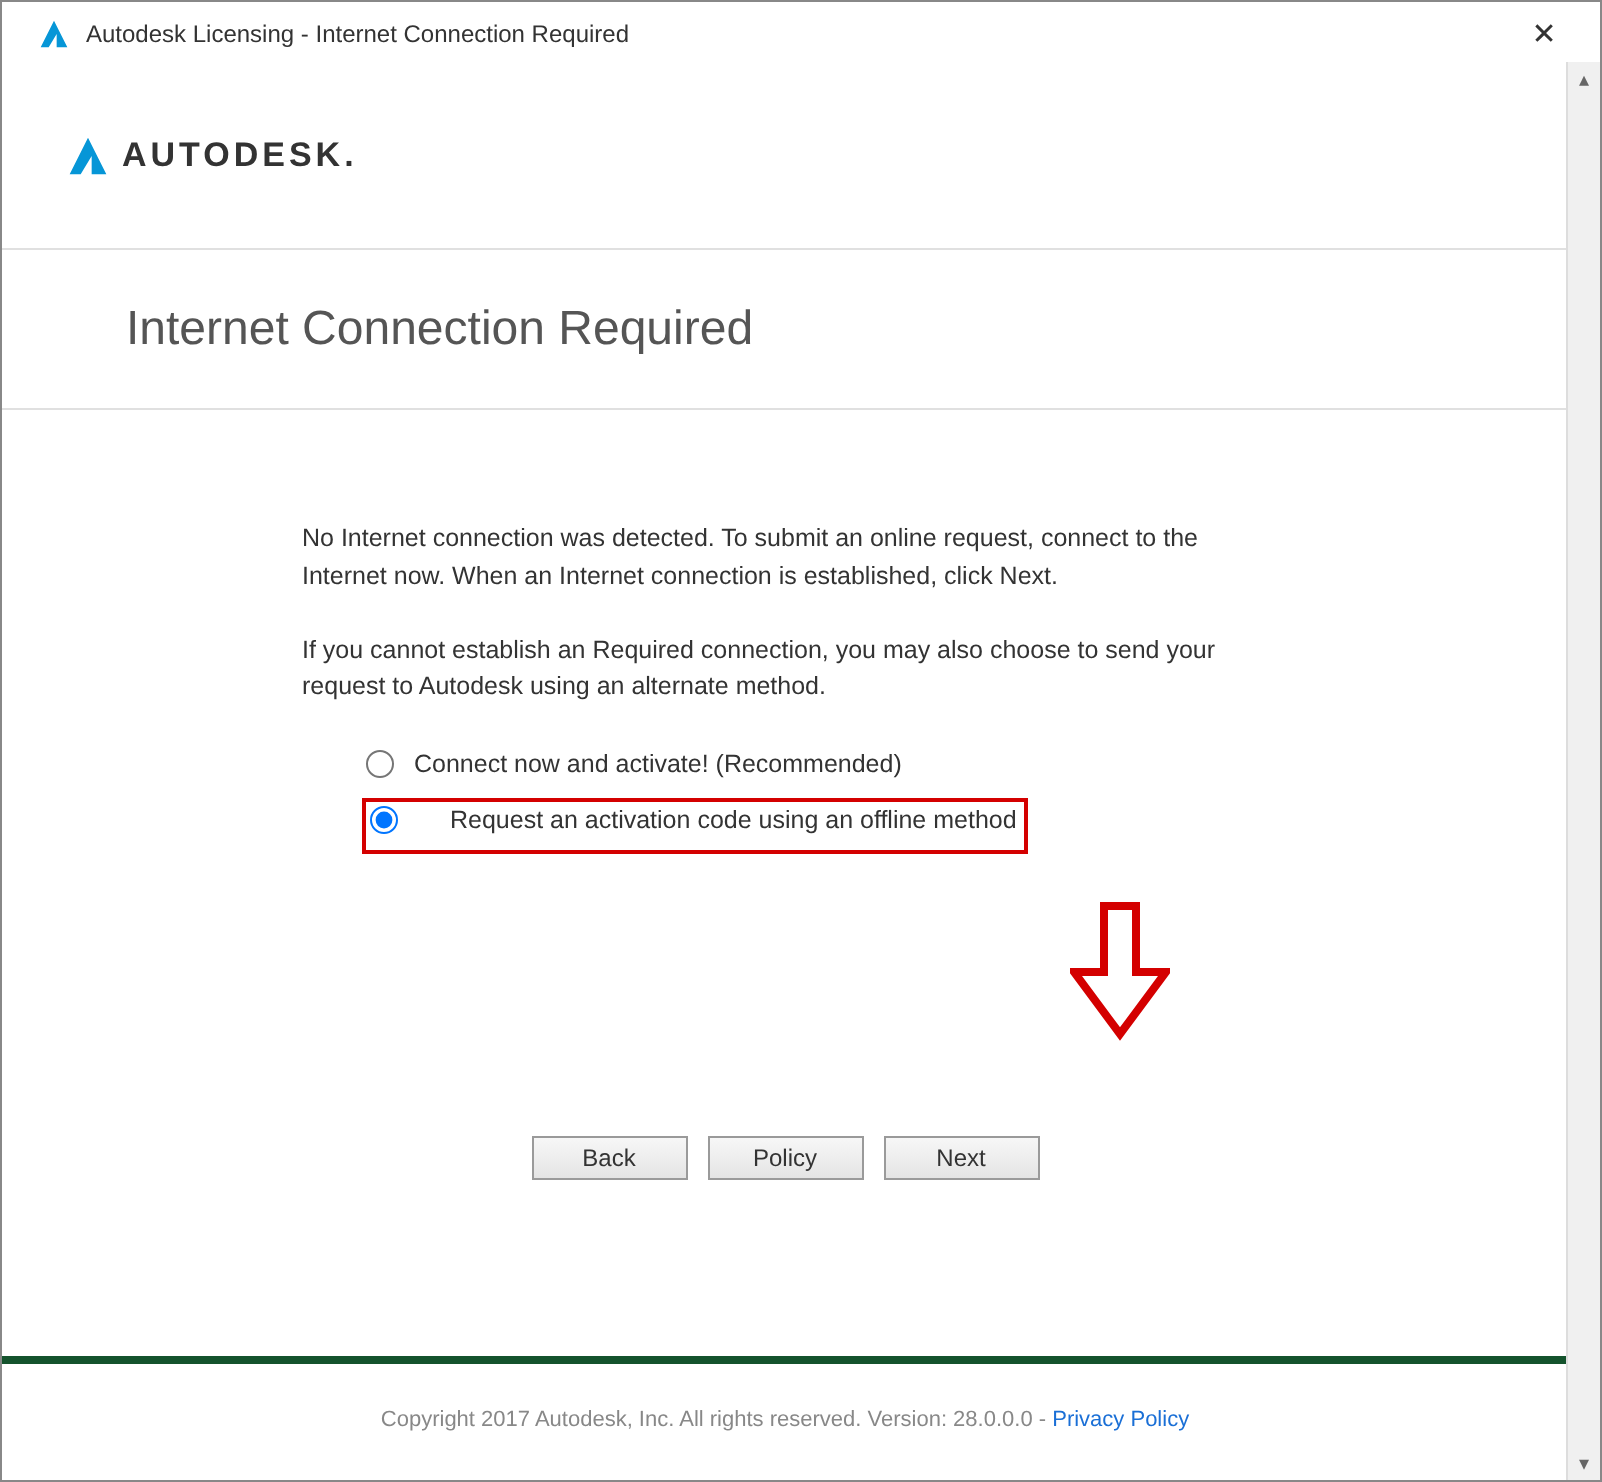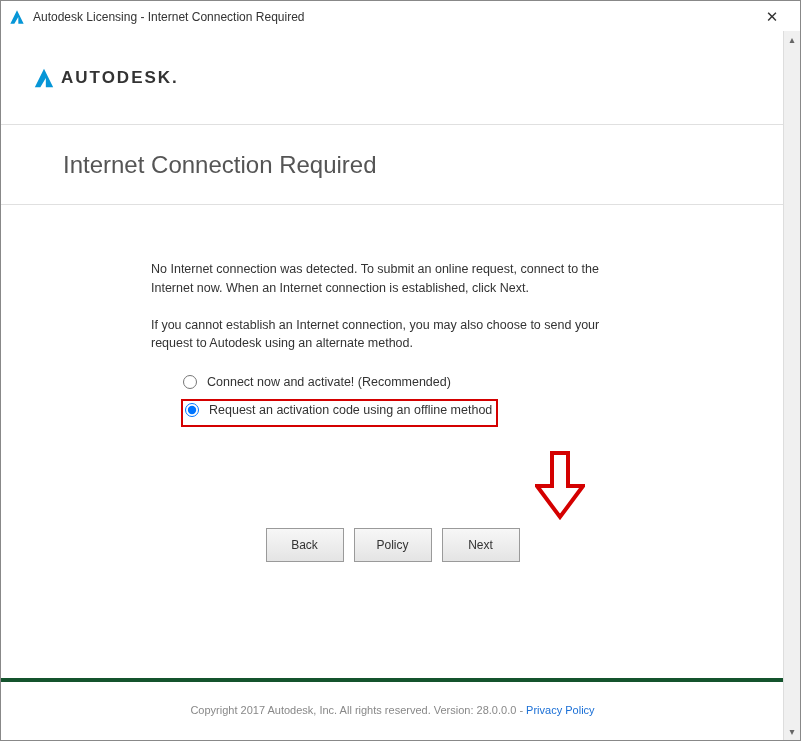--- a/index.html
+++ b/index.html
@@ -13,20 +13,21 @@
       position: relative;
     }
     .titlebar {
       height: 30px;
       display: flex;
       align-items: center;
       padding: 16px 8px;
       border-bottom: 1px solid #ddd;
       font-size: 12px;
       color: #333;
+      margin-left: 10px;
     }
     .titlebar .app-icon {
       width: 16px; height: 16px;
       margin-right: 8px;
     }
     .titlebar .title { flex: 1; }
     .titlebar .close-btn {
       width: 40px; height: 28px;
       display: flex; align-items: center; justify-content: center;
       cursor: pointer;
@@ -99,25 +100,26 @@
       border: 2.5px solid #d40000;
       display: inline-flex;
     }
     .buttons-row {
       position: absolute;
       top: 497px; left: 0; right: 0;
       display: flex; justify-content: center;
       gap: 10px;
     }
     .buttons-row button {
-      width: 78px; height: 34px;
+      width: 78px; height: 22px;
       font-size: 12px; color: #333;
       background: linear-gradient(#f7f7f7,#e4e4e4);
       border: 1px solid #9a9a9a;
       cursor: pointer;
+      margin-top: 40px;
     }
     .arrow-annot {
       position: absolute;
       top: 420px; left: 534px;
       width: 50px; height: 70px;
     }
     .footer {
       position: absolute;
       bottom: 4px; left: 0; right: 0;
       border-top: 4px solid #14532d;
@@ -155,29 +157,29 @@
       <span>AUTODESK</span><span>.</span>
     </span>
   </div>
 
   <div class="page-title-row">
     <div class="page-title">Internet Connection Required</div>
   </div>
 
   <div class="content">
     <p class="para1">No Internet connection was detected. To submit an online request, connect to the Internet now. When an Internet connection is established, click Next.</p>
-    <p class="para2">If you cannot establish an Internet connection, you may also choose to send your request to Autodesk using an alternate method.</p>
+    <p class="para2">If you cannot establish an Required connection, you may also choose to send your request to Autodesk using an alternate method.</p>
 
     <div class="radio-group">
       <label class="radio-row">
         <input type="radio" name="m" style="">
         <span>Connect now and activate! (Recommended)</span>
       </label>
       <span class="radio-highlight">
-        <label class="radio-row" style="margin-bottom:0;">
+        <label class="radio-row" style="margin-bottom:0;gap:16px;">
           <input type="radio" name="m" checked="" style="">
           <span>Request an activation code using an offline method</span>
         </label>
       </span>
     </div>
   </div>
 
   <div class="arrow-annot">
     <svg viewBox="0 0 50 70" width="50" height="70">
       <path d="M17 2 L33 2 L33 35 L48 35 L25 66 L2 35 L17 35 Z" fill="none" stroke="#d40000" stroke-width="4" stroke-linejoin="miter"></path>

